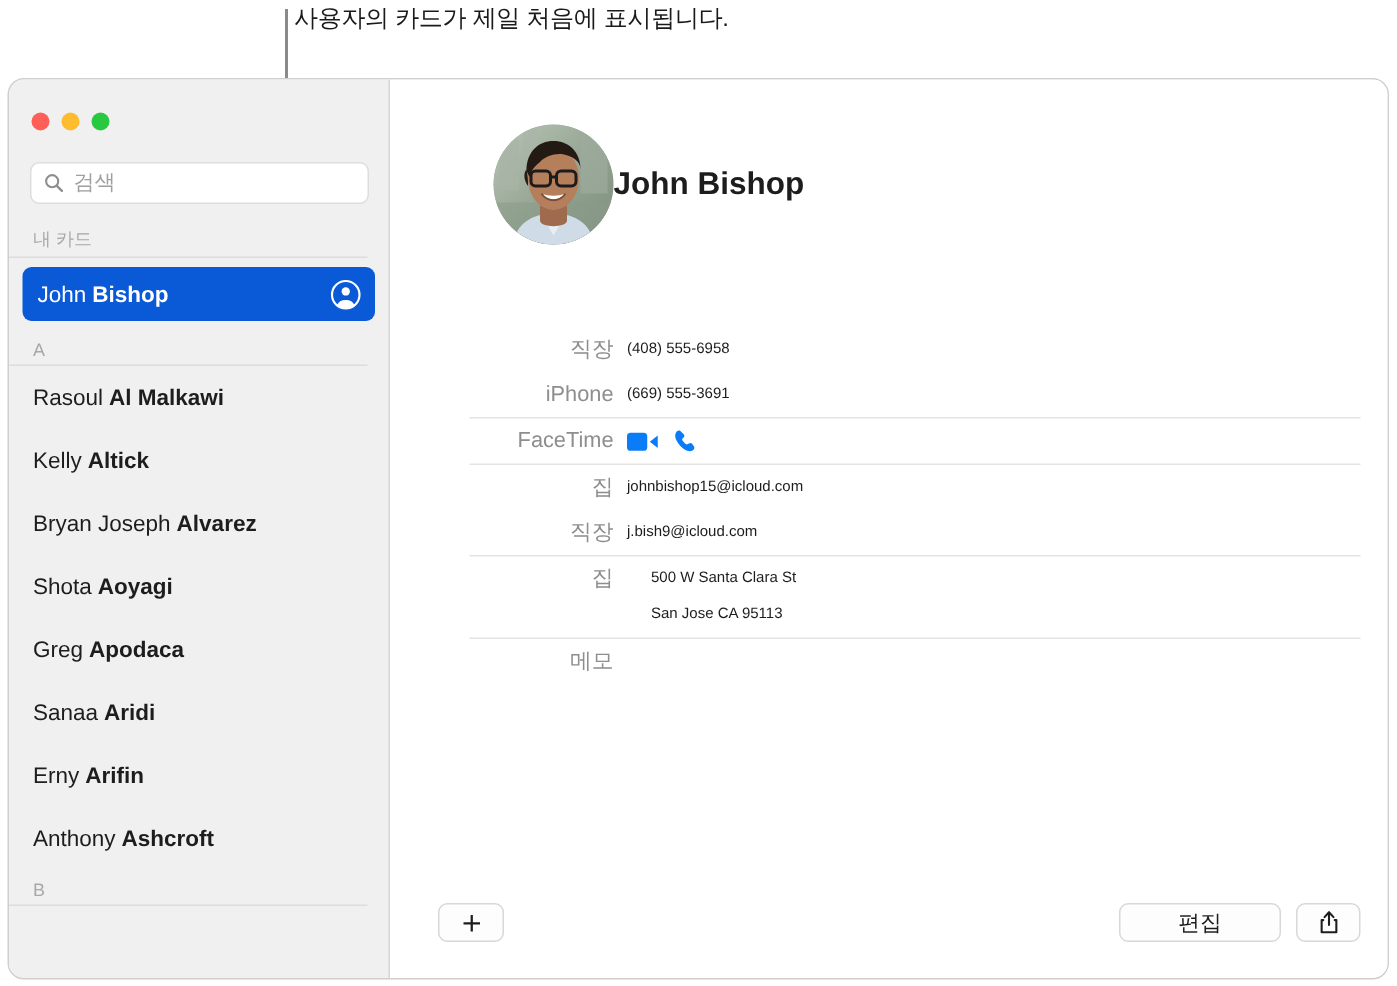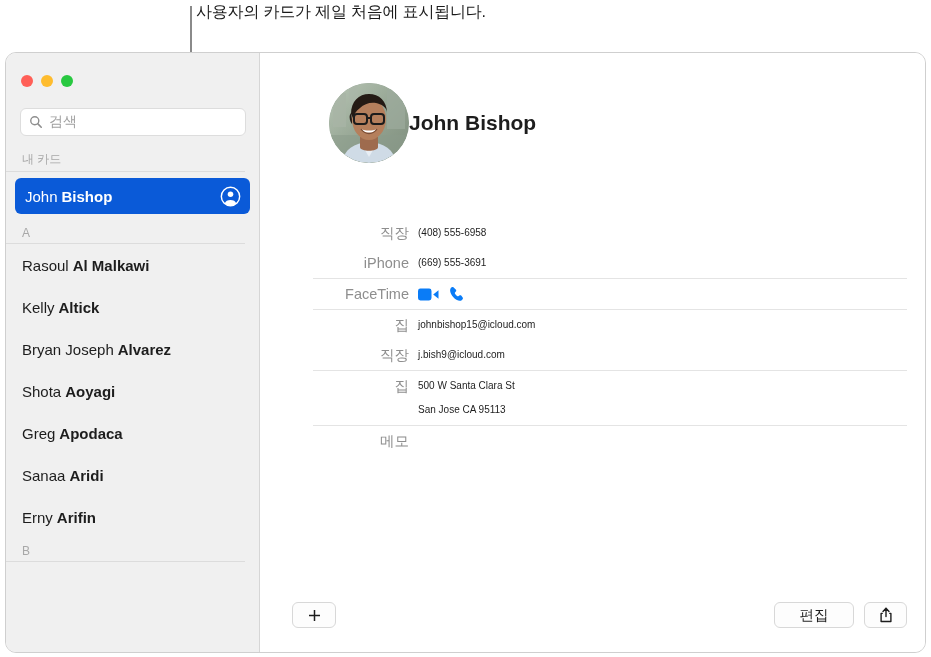--- a/index.html
+++ b/index.html
@@ -153,41 +153,41 @@
     color: #8e8e8e;
     padding-right: 9px;
     line-height: 24px;
     white-space: nowrap;
   }
   .fvalue {
     font-size: 10px;
     color: #1d1d1d;
     line-height: 24px;
   }
-  .fvalue .aline { display: block; }
+  .fvalue .aline { display: block; margin-left: 16px; }
   .facetime-icons { display: flex; align-items: center; gap: 10px; height: 24px; }
   .ft-ico { display: block; }
   .notes-group { border-bottom: none; }
 
   
   .bottombar {
     position: absolute;
     left: 0; right: 0; bottom: 0;
     height: 62px;
   }
   .btn {
     position: absolute;
     background: #fdfdfd;
     border: 1px solid #d8d8d8;
     border-radius: 6px;
     display: flex; align-items: center; justify-content: center;
     color: #1d1d1d;
   }
   .btn-add { left: 32px; top: 12px; width: 44px; height: 26px; font-size: 17px; }
-  .btn-edit { right: 71px; top: 12px; width: 80px; height: 26px; font-size: 14.5px; }
+  .btn-edit { right: 71px; top: 12px; width: 108px; height: 26px; font-size: 14.5px; }
   .btn-share { right: 18px; top: 12px; width: 43px; height: 26px; }
 </style>
 </head>
 <body>
 
 <div id="root">
 
   <div class="callout-text">사용자의 카드가 제일 처음에 표시됩니다.</div>
   <div class="callout-line"></div>
 
@@ -246,20 +246,24 @@
           <span class="fn">Greg</span>
           <span class="ln">Apodaca</span>
         </div>
         <div class="contact-row">
           <span class="fn">Sanaa</span>
           <span class="ln">Aridi</span>
         </div>
         <div class="contact-row">
           <span class="fn">Erny</span>
           <span class="ln">Arifin</span>
+        </div>
+        <div class="contact-row">
+          <span class="fn">Anthony</span>
+          <span class="ln">Ashcroft</span>
         </div>
 
         <div class="section-head">B</div>
       </div>
     </div>
 
     <div class="detail">
 
       <div class="detail-head">
         <div class="avatar">

